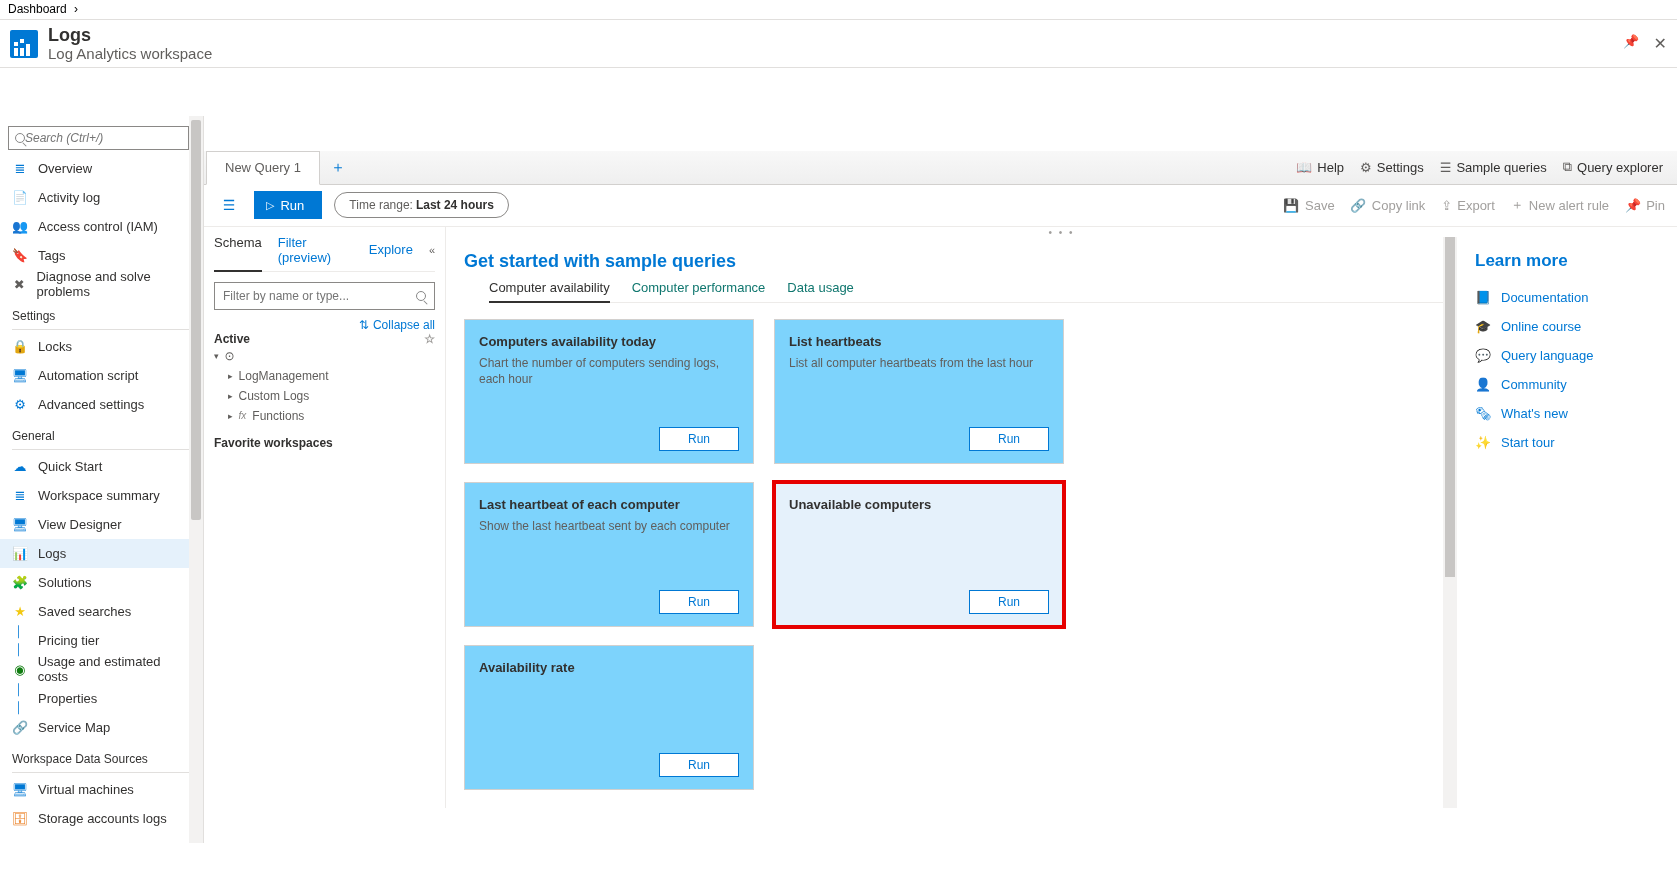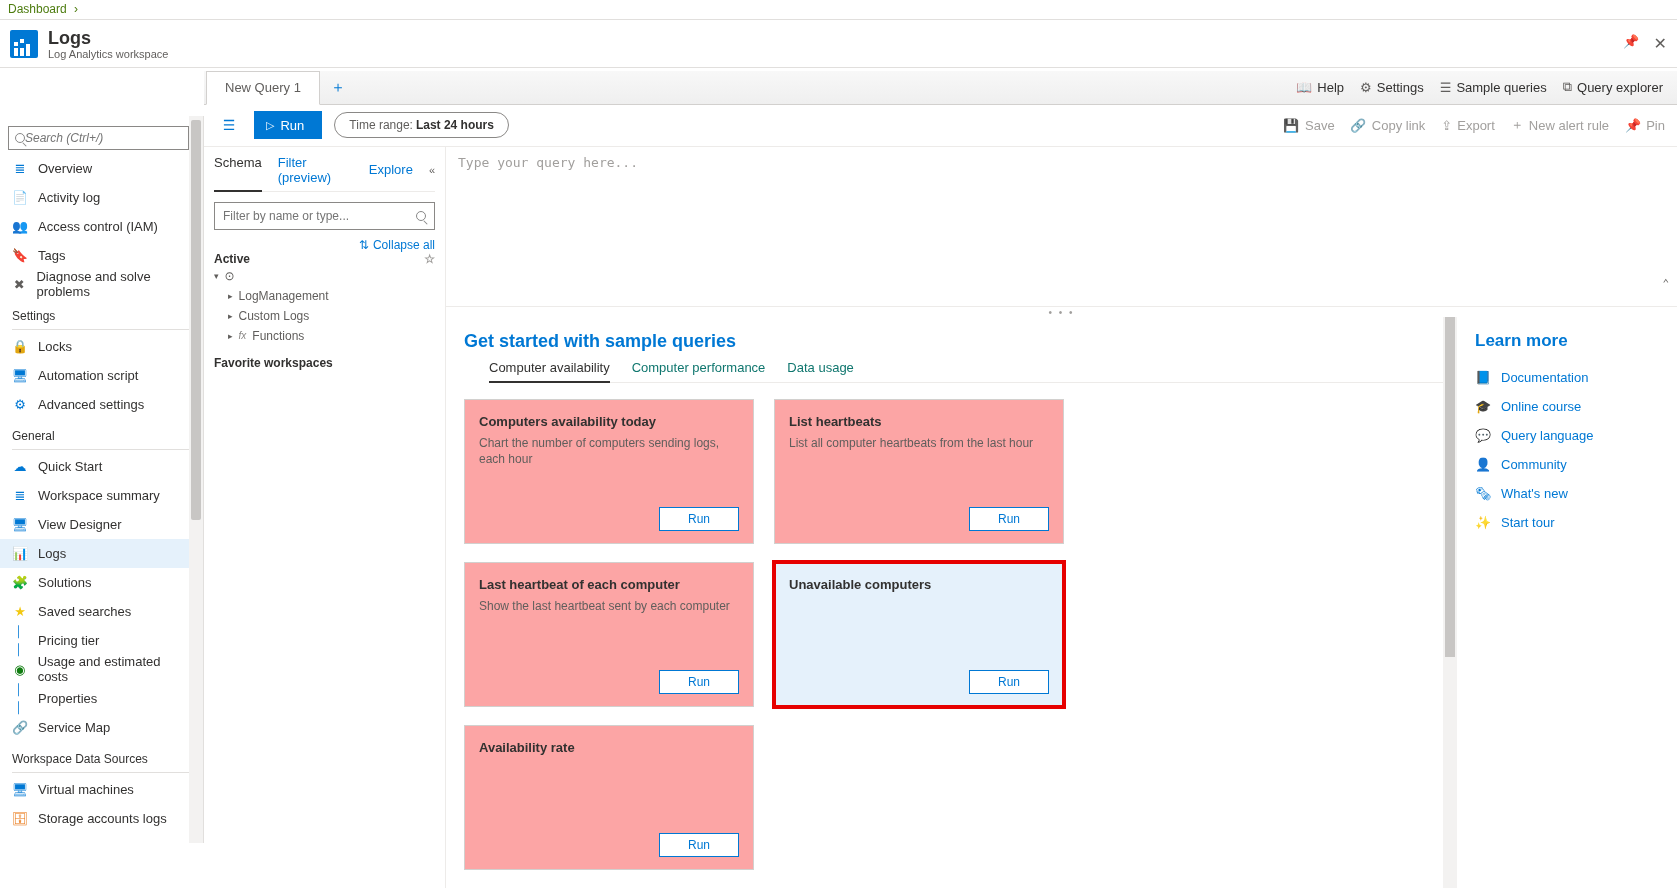--- a/index.html
+++ b/index.html
@@ -1,29 +1,29 @@
 <!DOCTYPE html>
 <html><head>
 <meta charset="utf-8">
 <style>
   * { box-sizing: border-box; margin: 0; padding: 0; }
   body { font-family: "Segoe UI", Arial, sans-serif; font-size: 13px; color: #323130; background: #fff; width: 1677px; height: 890px; overflow: hidden; }
 
   
   .breadcrumb { height: 20px; padding: 2px 8px; font-size: 12px; color: #0078d4; border-bottom: 1px solid #e1dfdd; }
-  .breadcrumb span { color: #4d7c0f; }
+  .breadcrumb span { color: #000000; }
   .bc-sep { color: #888; margin-left: 4px; }
 
   
   .page-header { display: flex; align-items: center; height: 48px; padding: 4px 10px; border-bottom: 1px solid #e1dfdd; }
   .header-icon { width: 28px; height: 28px; background: #0078d4; border-radius: 2px; display:flex; align-items:center; justify-content:center; color:#fff; font-size:12px; margin-right:10px; position:relative;}
   .header-icon::after{content:"";position:absolute;left:4px;bottom:2px;width:4px;height:8px;background:#fff;box-shadow:6px 0 0 #fff, 12px 0 0 #fff;}
   .header-icon::before{content:"";position:absolute;left:4px;bottom:12px;width:4px;height:4px;background:#fff;box-shadow:6px -3px 0 #fff, 12px 2px 0 #fff;}
   .header-titles .title { font-size: 18px; font-weight: 600; line-height: 20px; }
-  .header-titles .subtitle { font-size: 11px; color: #605e5c; }
+  .header-titles .subtitle { font-size: 15px; color: #605e5c; }
   .header-actions { margin-left: auto; display:flex; gap:14px; color:#605e5c;}
   .header-actions span { cursor:pointer; }
   .close-x { font-size: 16px; }
 
   
   .body-split { display: flex; height: calc(100% - 68px); align-items: center; }
 
   
   .sidebar { width: 204px; border-right: 1px solid #e1dfdd; overflow-y: auto; padding: 6px 0 10px 0; position:relative;}
   .sidebar-scrollbar { position:absolute; right:0; top:0; width:14px; height:100%; background:#f3f2f1;}
@@ -88,21 +88,21 @@
   .resize-dots { text-align:center; color:#a19f9d; letter-spacing:2px; font-size:10px; height:10px;}
 
   .results { flex:1; display:flex; overflow:hidden;}
   .results-main { flex:1; padding:14px 10px 0 18px; overflow:hidden; position:relative;}
   .results-scroll { position:absolute; right:0; top:0; width:14px; height:100%; background:#f3f2f1;}
   .results-thumb { position:absolute; right:2px; top:0; width:10px; height:340px; background:#c8c6c4;}
   .results-title { color:#0078d4; font-size:18px; font-weight:600; margin-bottom:8px;}
   .results-tabs { display:flex; gap:22px; border-bottom:1px solid #edebe9; margin-bottom:16px;margin-left:25px;}
   .results-tabs .rt { color:#0f766e; padding-bottom:6px; cursor:pointer; font-size:13px;}
   .results-tabs .rt.active { color:#323130; border-bottom:2px solid #323130; margin-bottom:-1px;}
-  .card { width:290px; height:145px; border:1px solid #d2d0ce; padding:14px; display:flex; flex-direction:column; position:relative; background:#fca5a5;}
+  .card { width:290px; height:145px; border:1px solid #d2d0ce; padding:14px; display:flex; flex-direction:column; position:relative; background:#7dd3fc;}
   .card.highlight { background:#e5f1fb; outline:4px solid #e60000; outline-offset:-2px;}
   .card h4 { font-size:13px; font-weight:600; margin-bottom:6px;}
   .card p { font-size:12px; color:#605e5c; line-height:16px;}
   .card .run-sm { position:absolute; right:14px; bottom:12px; border:1px solid #0078d4; color:#0078d4; background:#fff; height:24px; width:80px; font-size:12px; cursor:pointer;}
   .card-row { display:flex; gap:20px; margin-bottom:18px;}
 
   .learn-pane { width:220px; padding:14px 18px; }
   .learn-pane h3 { color:#0078d4; font-size:17px; font-weight:600; margin-bottom:12px;}
   .lp-link { display:flex; align-items:center; gap:10px; color:#0078d4; padding:7px 0; cursor:pointer; font-size:13px;}
   .lp-link .ic { width:16px; text-align:center;}
@@ -337,24 +337,20 @@
                 <span class="tri">▸</span>
                 <span class="fx">fx</span>
                 <span>Functions</span>
               </div>
             </div>
           <div class="fav-ws">Favorite workspaces</div>
         </div>
       </div>
 
       <div class="editor-col">
-        <div class="editor">
-          <span>Type your query here...</span>
-          <span class="editor-maxchev">⌃</span>
-        </div>
         <div class="resize-dots">• • •</div>
 
         <div class="results">
           <div class="results-main">
             <div class="results-title">Get started with sample queries</div>
             <div class="results-tabs" id="results-tabs">
                 <span class="rt active">Computer availability</span>
                 <span class="rt">Computer performance</span>
                 <span class="rt">Data usage</span>
               </div>

